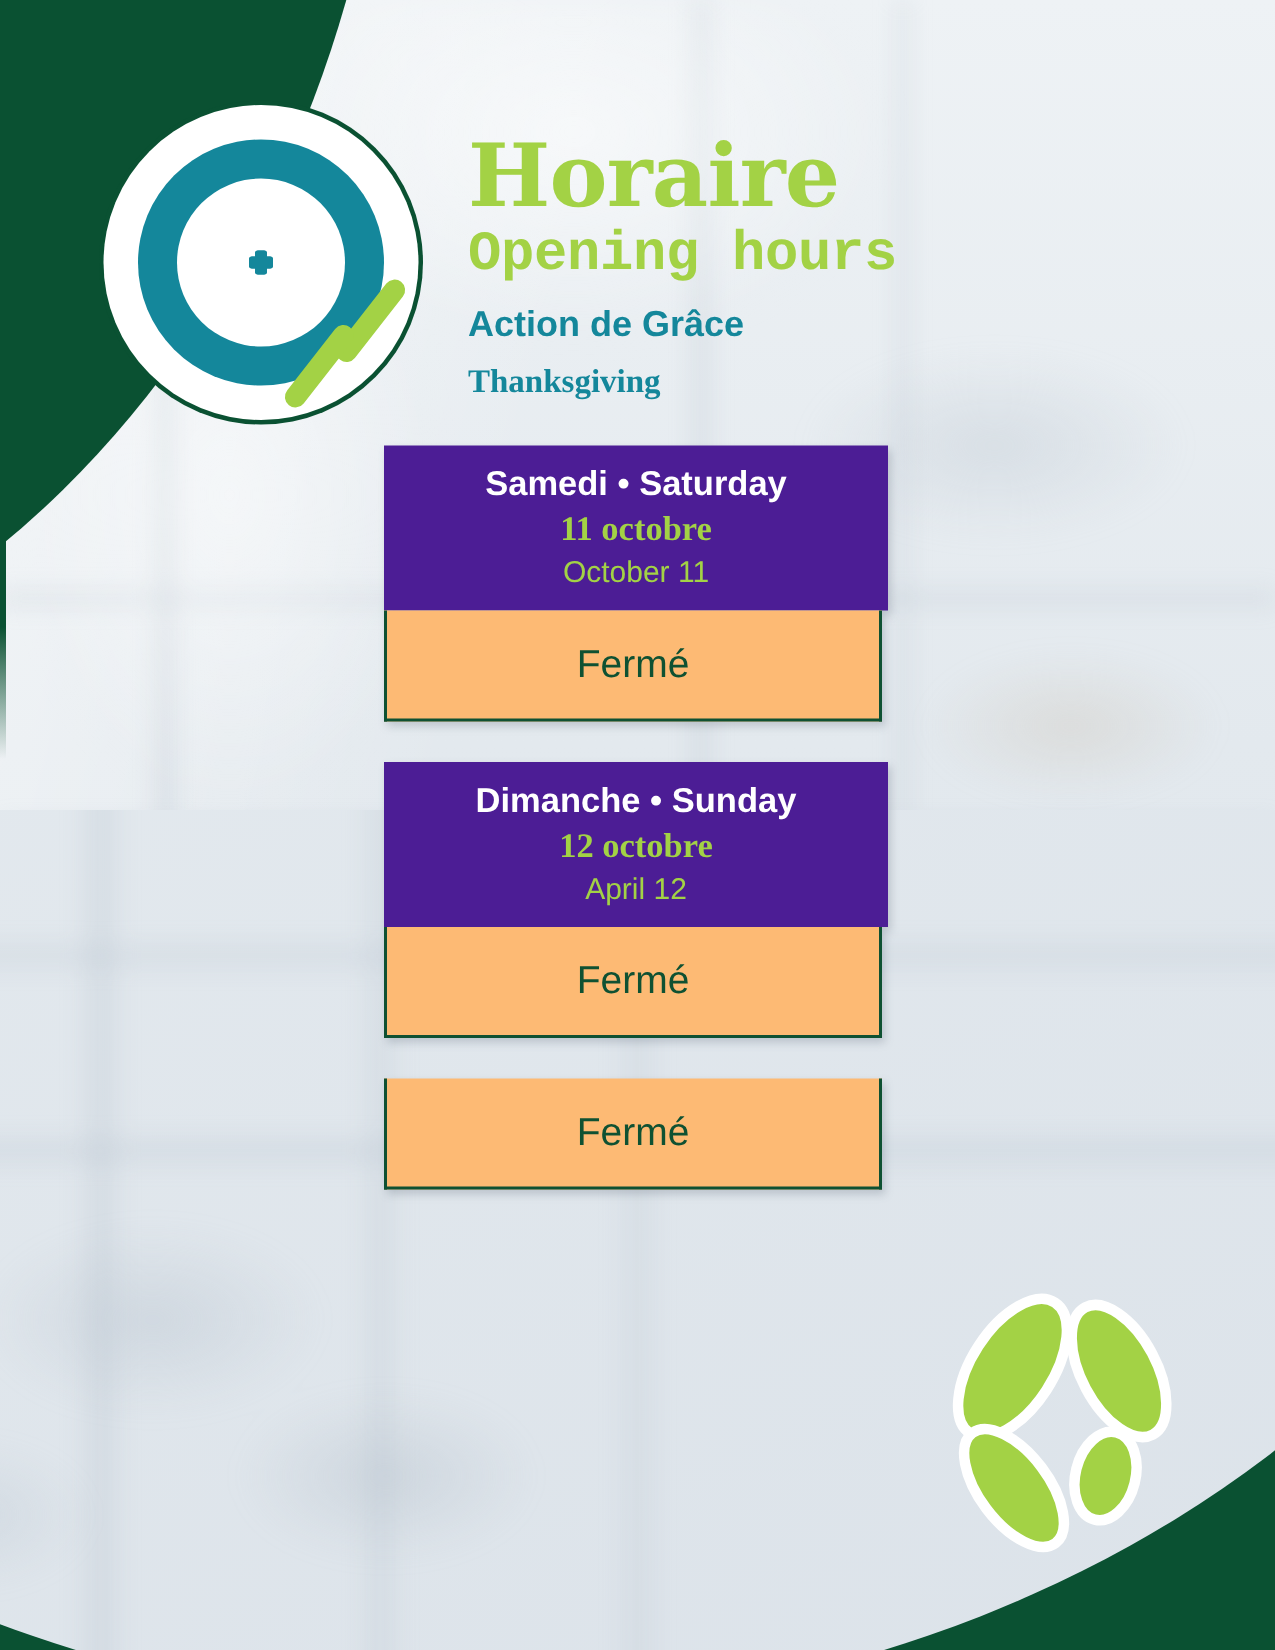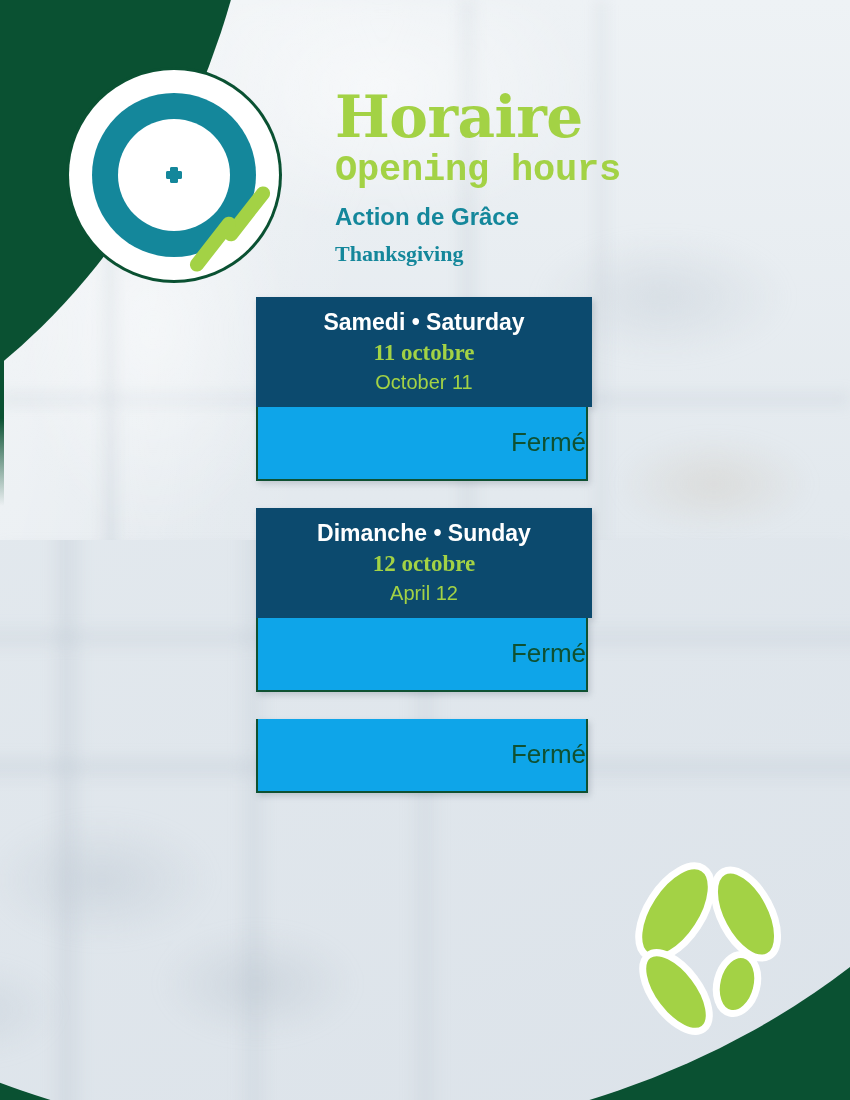--- a/index.html
+++ b/index.html
@@ -189,21 +189,21 @@
     height: 66px;
     left: 105px;
     top: 98px;
     transform-origin: 50% 8%;
     transform: rotate(38deg);
   }
 
   
   .headings {
     position: absolute;
-    left: 335px;
+    left: 312px;
     top: 88px;
     width: 470px;
   }
   .title-main {
     font-family: "DejaVu Serif", serif;
     font-weight: bold;
     font-size: 58px;
     line-height: 1.0;
     color: #a3d245;
     letter-spacing: -0.5px;
@@ -242,21 +242,21 @@
     top: 297px;
     width: 336px;
   }
   .card {
     position: relative;
     margin-bottom: 27px;
     filter: drop-shadow(2px 3px 3px rgba(60,75,90,0.22));
   }
   .card:last-child { margin-bottom: 0; }
   .card-header {
-    background: #0c4a6e;
+    background: #4c1d95;
     padding: 12px 10px 13px 10px;
     text-align: center;
   }
   .day-names {
     font-family: "Liberation Sans", sans-serif;
     font-weight: bold;
     font-size: 23px;
     line-height: 1.15;
     color: #ffffff;
     margin: 0 0 5px 0;
@@ -271,28 +271,28 @@
   }
   .date-en {
     font-family: "Liberation Sans", sans-serif;
     font-weight: normal;
     font-size: 20px;
     line-height: 1.15;
     color: #a3d245;
     margin: 0;
   }
   .card-body {
-    background: #0ea5e9;
+    background: #fdba74;
     border: 2px solid #0f5132;
     border-top: none;
     margin: 0 4px 0 0;
     height: 72px;
     display: flex;
     align-items: center;
-    justify-content: flex-end;
+    justify-content: center;
   }
   .status-text {
     font-family: "Liberation Sans", sans-serif;
     font-weight: normal;
     font-size: 26px;
     color: #0f5132;
   }
 
   
   .butterfly {

